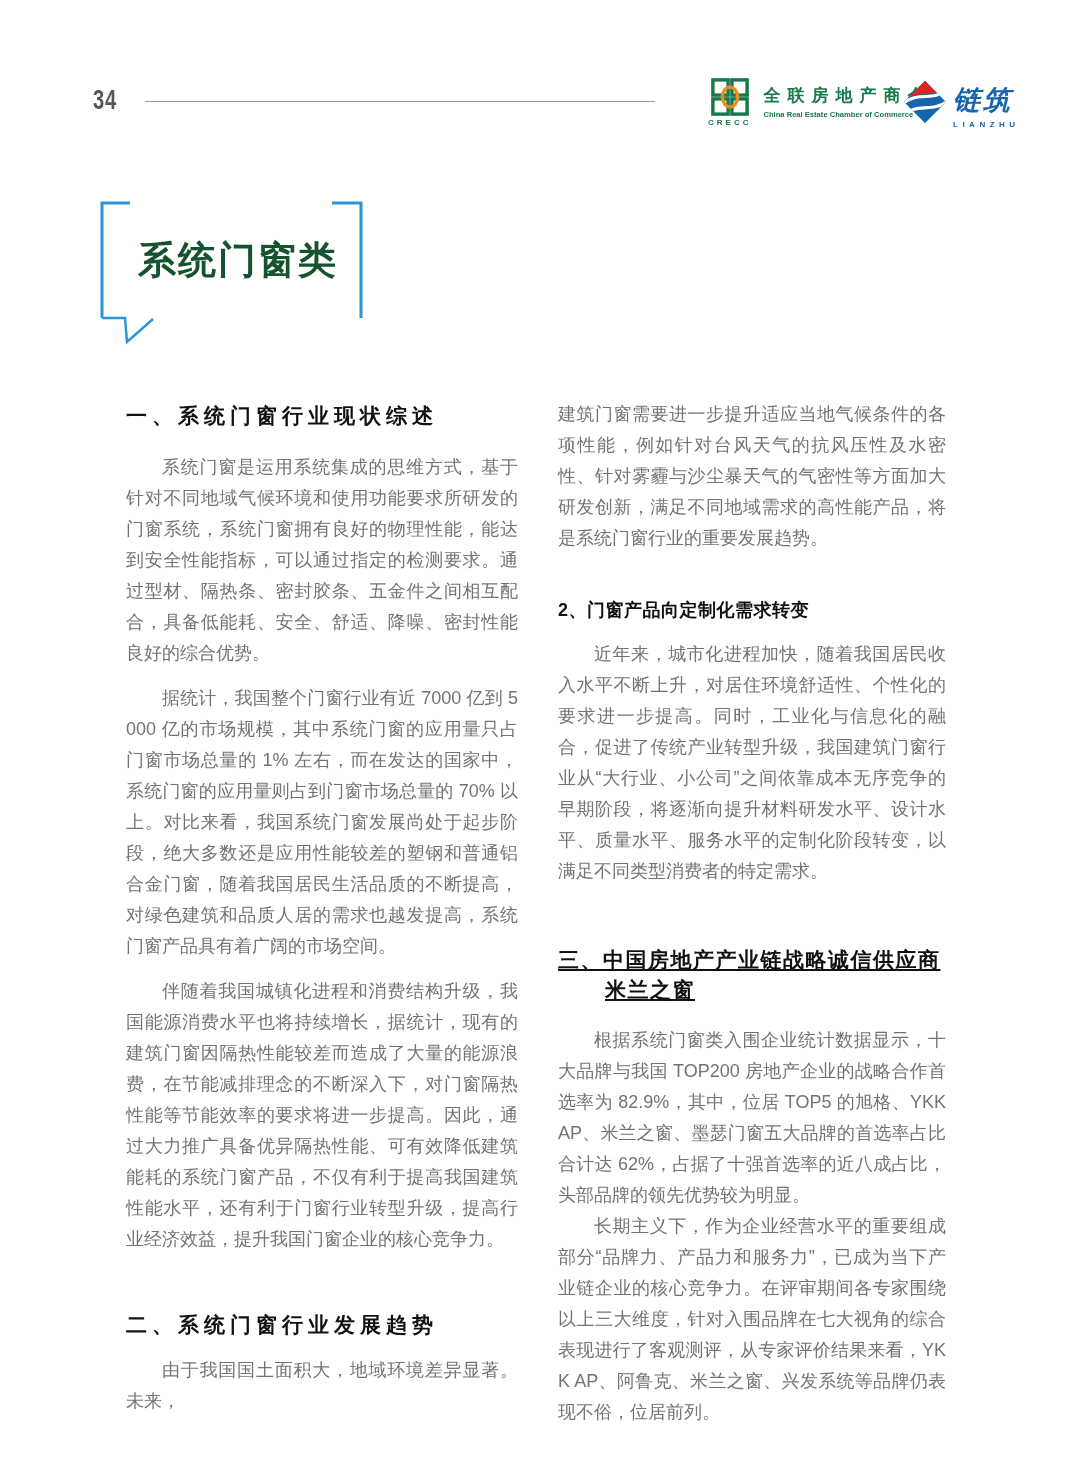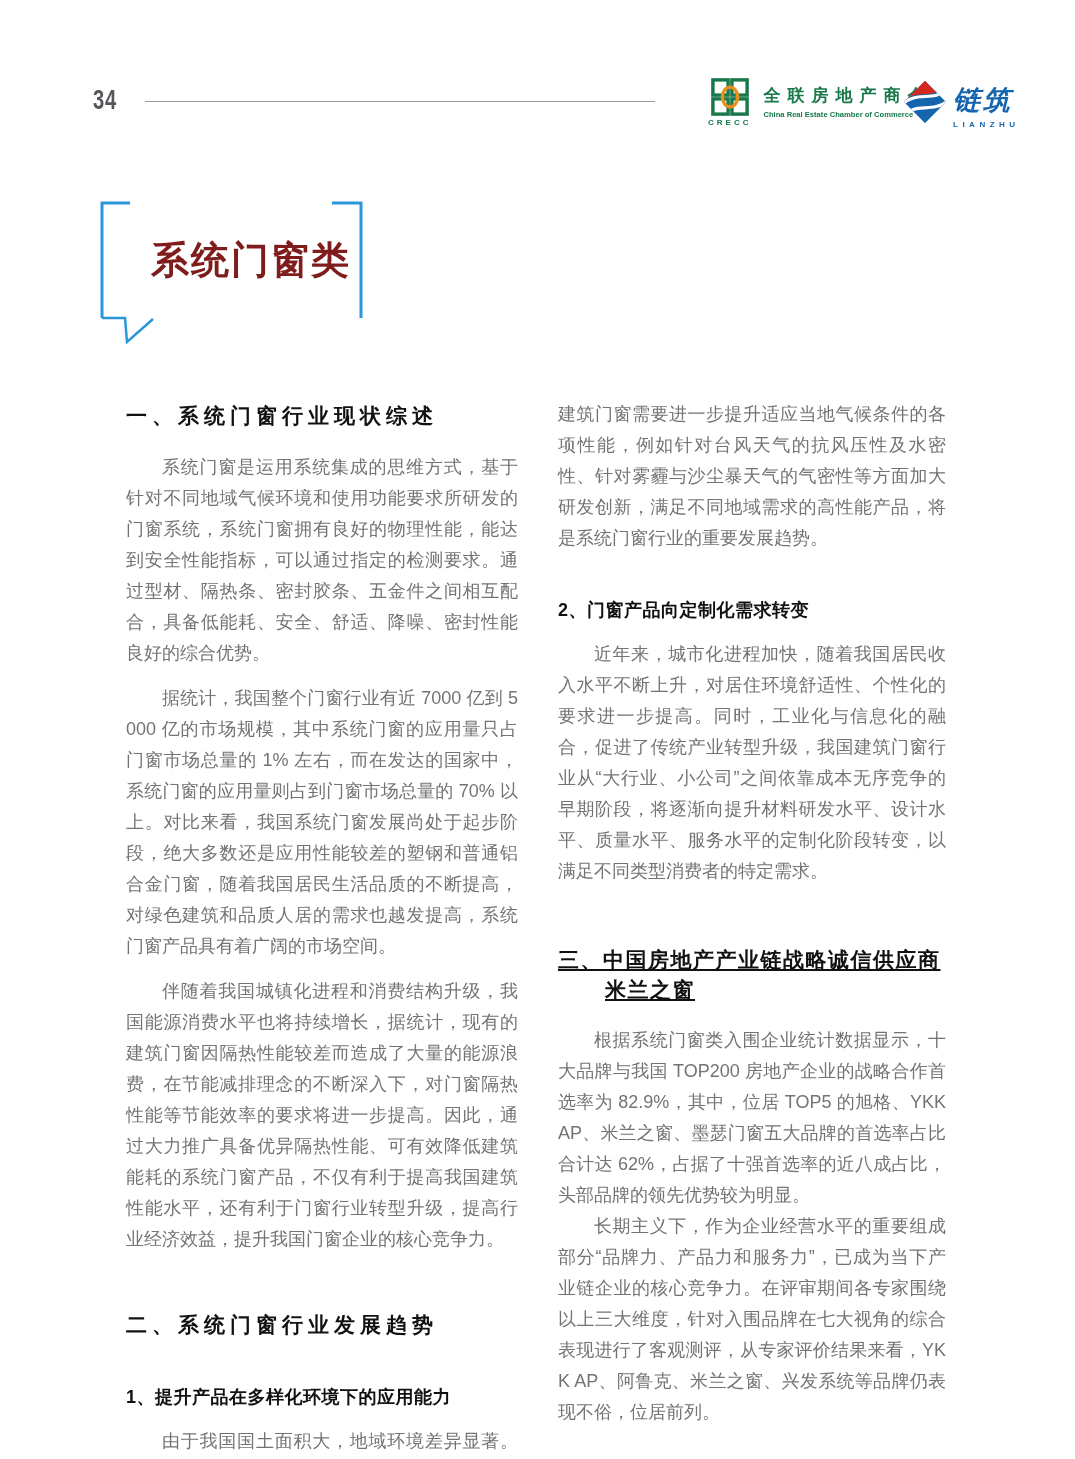--- a/index.html
+++ b/index.html
@@ -26,23 +26,23 @@
   .crecc-cn{ font-size:17px; font-weight:bold; color:#17784a; letter-spacing:7px; white-space:nowrap; }
   .crecc-en{ font-size:7.6px; font-weight:bold; color:#17784a; margin-top:3px; white-space:nowrap; }
   .lianzhu{ position:absolute; left:903px; top:80px; display:flex; align-items:flex-start; }
   .lz-names{ margin-left:6px; padding-top:2px; }
   .lz-cn{ font-size:27px; font-weight:bold; color:#1565ae; letter-spacing:3px; font-style:italic; white-space:nowrap; }
   .lz-en{ font-size:8px; font-weight:bold; color:#1565ae; letter-spacing:4.5px; margin-top:2px; white-space:nowrap; }
   
   .title-block{ position:absolute; left:100px; top:201px; width:280px; height:150px; }
   .title-brackets{ position:absolute; left:0; top:0; }
   .chapter-title{
-    position:absolute; left:51px; top:36px;
+    position:absolute; left:38px; top:36px;
     font-size:38px; line-height:46px; font-weight:bold;
-    color:#7f1d1d; letter-spacing:2px; white-space:nowrap;
+    color:#14532d; letter-spacing:2px; white-space:nowrap;
   }
   
   .col{ position:absolute; width:392px; }
   .col-left{ left:126px; top:402px; }
   .col-right{ left:558px; top:399px; width:388px; }
   .body-p{
     font-size:18px; line-height:31px; text-align:justify;
     color:#737373; word-break:break-all;
   }
   .indent{ text-indent:2em; }
@@ -118,21 +118,20 @@
   </svg>
   <h1 class="chapter-title">系统门窗类</h1>
 </div>
 
 <div class="col col-left">
   <h2 class="h-section">一、系统门窗行业现状综述</h2>
   <p class="body-p indent mt-p1">系统门窗是运用系统集成的思维方式，基于针对不同地域气候环境和使用功能要求所研发的门窗系统，系统门窗拥有良好的物理性能，能达到安全性能指标，可以通过指定的检测要求。通过型材、隔热条、密封胶条、五金件之间相互配合，具备低能耗、安全、舒适、降噪、密封性能良好的综合优势。</p>
   <p class="body-p indent mt-p">据统计，我国整个门窗行业有近 7000 亿到 5000 亿的市场规模，其中系统门窗的应用量只占门窗市场总量的 1% 左右，而在发达的国家中，系统门窗的应用量则占到门窗市场总量的 70% 以上。对比来看，我国系统门窗发展尚处于起步阶段，绝大多数还是应用性能较差的塑钢和普通铝合金门窗，随着我国居民生活品质的不断提高，对绿色建筑和品质人居的需求也越发提高，系统门窗产品具有着广阔的市场空间。</p>
   <p class="body-p indent mt-p">伴随着我国城镇化进程和消费结构升级，我国能源消费水平也将持续增长，据统计，现有的建筑门窗因隔热性能较差而造成了大量的能源浪费，在节能减排理念的不断深入下，对门窗隔热性能等节能效率的要求将进一步提高。因此，通过大力推广具备优异隔热性能、可有效降低建筑能耗的系统门窗产品，不仅有利于提高我国建筑性能水平，还有利于门窗行业转型升级，提高行业经济效益，提升我国门窗企业的核心竞争力。</p>
   <h2 class="h-section mt-h2b">二、系统门窗行业发展趋势</h2>
-  <h3 class="h-sub mt-h3a">1、提升产品在多样化环境下的应用能力</h3>
   <p class="body-p indent mt-lastp">由于我国国土面积大，地域环境差异显著。未来，</p>
 </div>
 
 <div class="col col-right">
   <p class="body-p">建筑门窗需要进一步提升适应当地气候条件的各项性能，例如针对台风天气的抗风压性及水密性、针对雾霾与沙尘暴天气的气密性等方面加大研发创新，满足不同地域需求的高性能产品，将是系统门窗行业的重要发展趋势。</p>
   <h3 class="h-sub mt-rsub">2、门窗产品向定制化需求转变</h3>
   <p class="body-p indent mt-rp">近年来，城市化进程加快，随着我国居民收入水平不断上升，对居住环境舒适性、个性化的要求进一步提高。同时，工业化与信息化的融合，促进了传统产业转型升级，我国建筑门窗行业从“大行业、小公司”之间依靠成本无序竞争的早期阶段，将逐渐向提升材料研发水平、设计水平、质量水平、服务水平的定制化阶段转变，以满足不同类型消费者的特定需求。</p>
   <h2 class="h-section h-wrap mt-rh">
     <div>三、中国房地产产业链战略诚信供应商</div>
     <div class="hang">米兰之窗</div>

